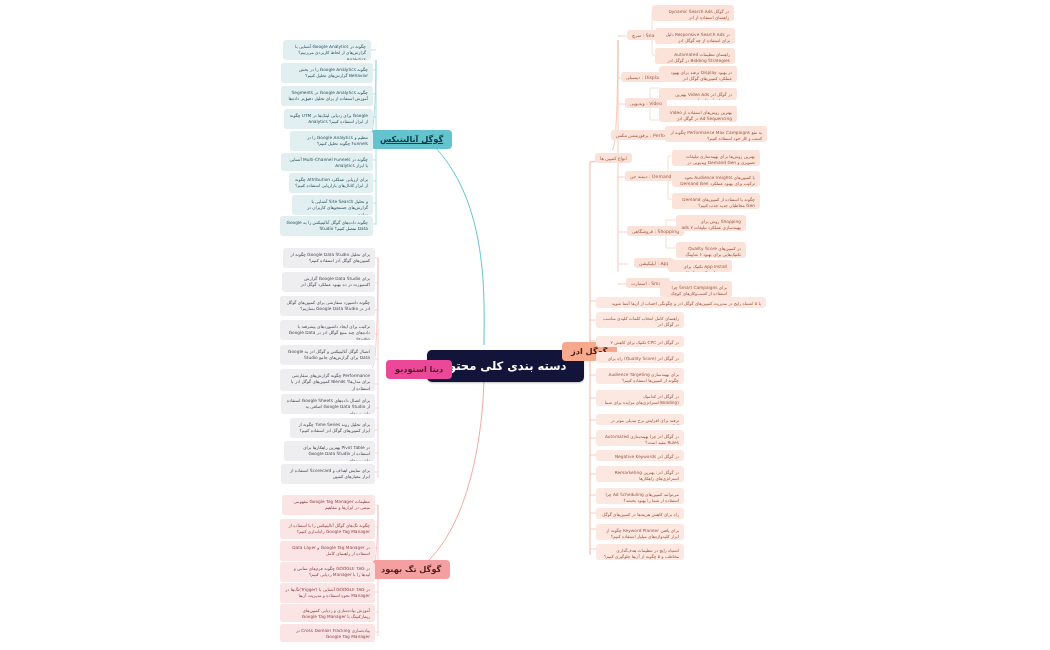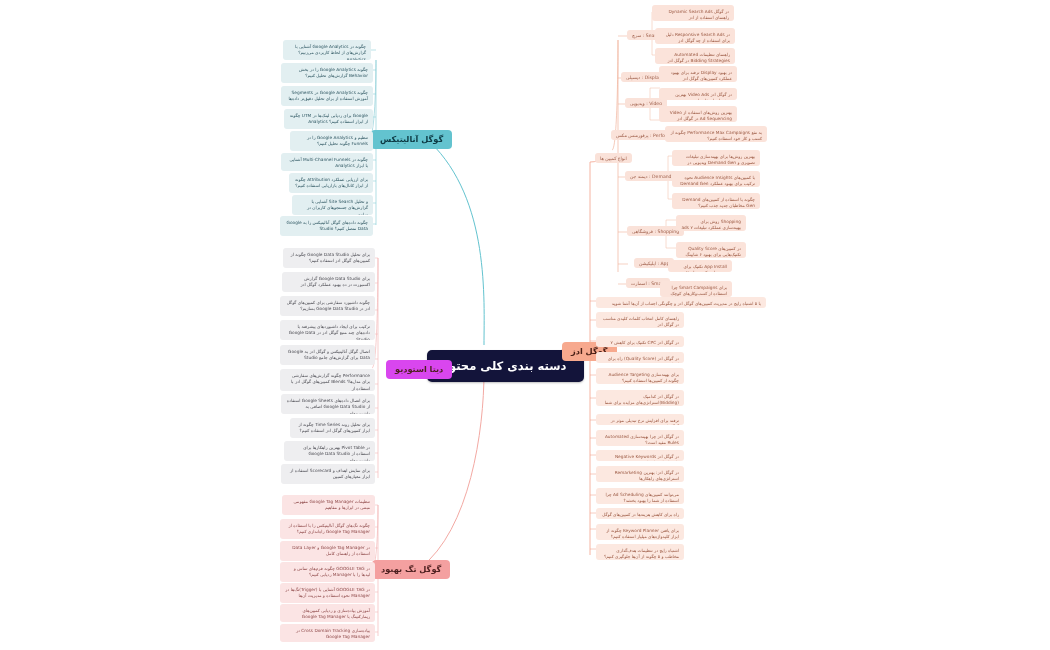--- a/index.html
+++ b/index.html
@@ -34,23 +34,23 @@
     position:absolute;
     border-radius:4px;
     font-size:8.2px;
     font-weight:bold;
     padding:5px 9px;
     white-space:nowrap;
     direction:rtl;
     text-align:center;
     line-height:1.1;
   }
-  .branch.teal{background:#63c3cf;color:#0d3a44;}
+  .branch.teal{background:#63c3cf;color:#0d3a44;text-decoration:underline;}
   .branch.salmon{background:#f7a98e;color:#4a2016;}
-  .branch.pink{background:#d946ef;color:#4d1f1f;text-align:center;}
+  .branch.pink{background:#ec4899;color:#4d1f1f;text-align:center;}
   .branch.rose{background:#f4a0a0;color:#4d1f1f;}
 
   
   .sub{
     position:absolute;
     border-radius:3px;
     font-size:4.6px;
     padding:2.5px 5px;
     white-space:nowrap;
     direction:rtl;

